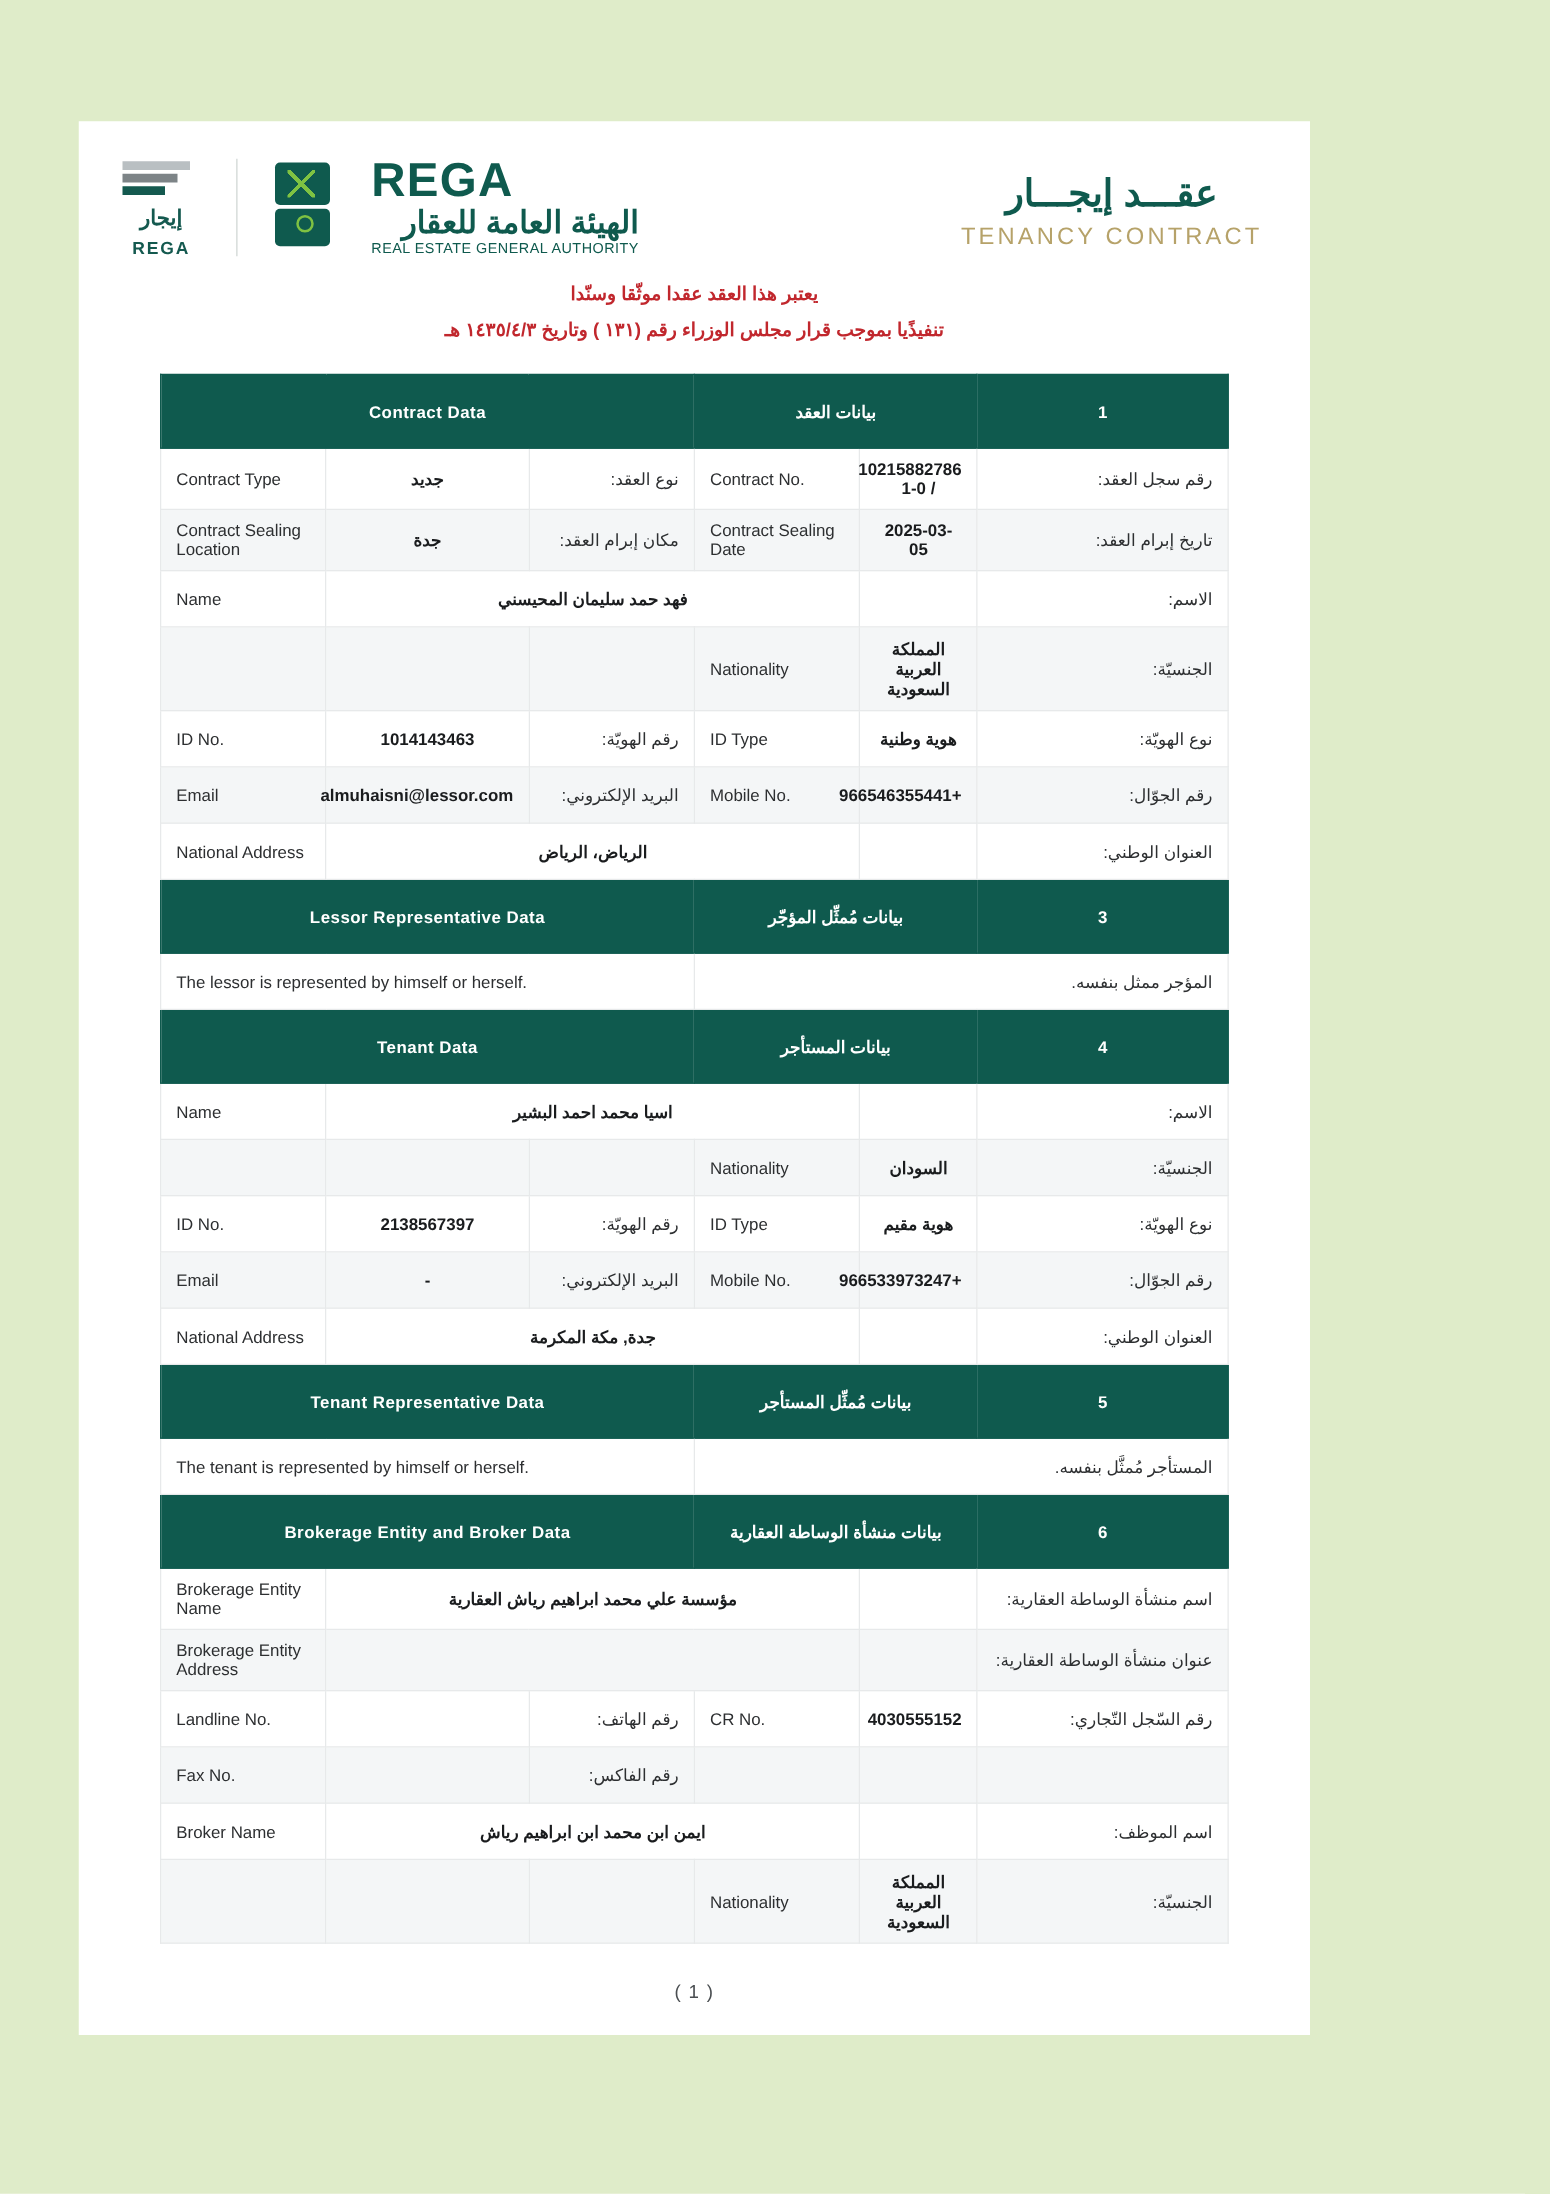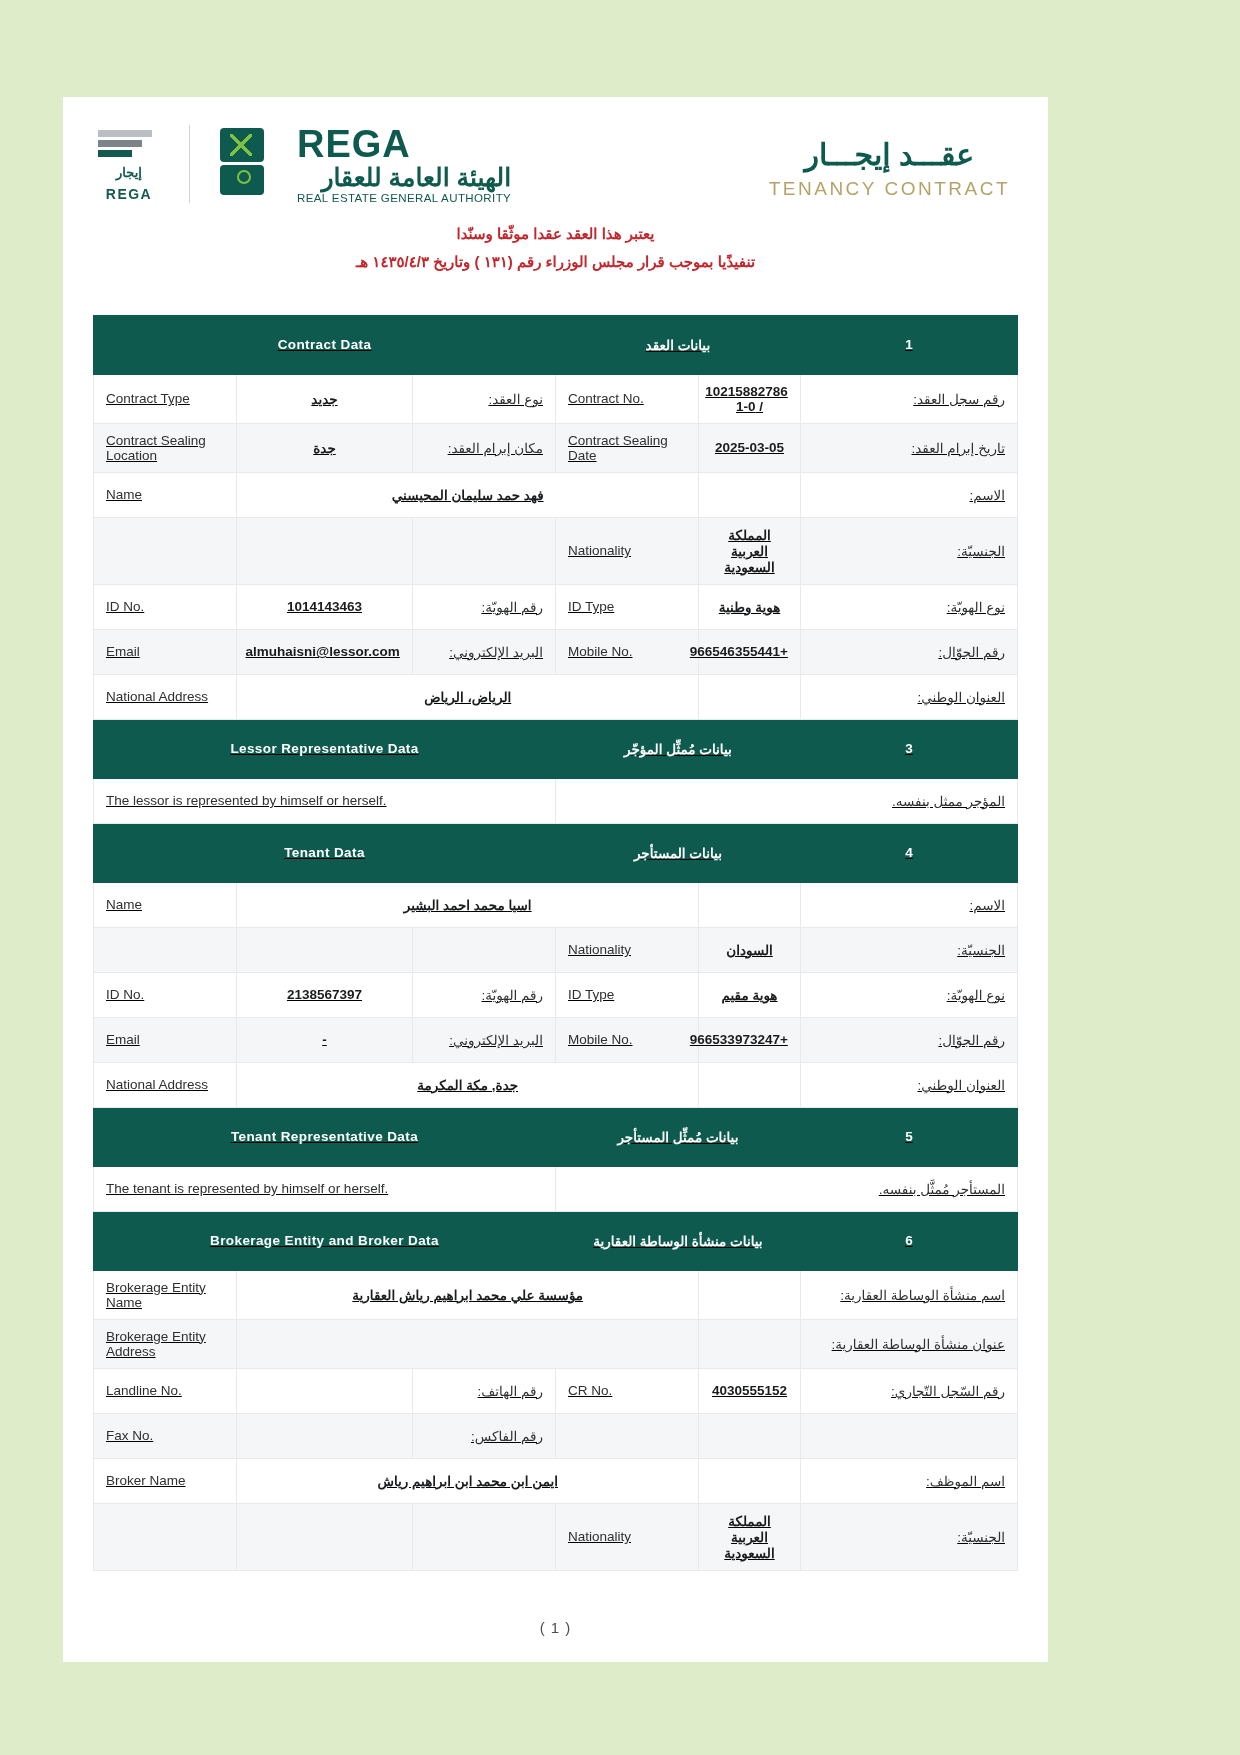--- a/index.html
+++ b/index.html
@@ -52,21 +52,21 @@
   }
   .ejar-bars i {
     display: block;
     height: 7px;
     background: #9aa0a3;
   }
   .ejar-bars i.b1 { width: 54px; background: #b9bfc2; }
   .ejar-bars i.b2 { width: 44px; background: #7d8487; }
   .ejar-bars i.b3 { width: 34px; background: #14594f; }
   .ejar-ar {
-    font-size: 13px;
+    font-size: 17px;
     color: #14594f;
     font-weight: bold;
     direction: rtl;
     font-family: Liberation Serif, serif;
   }
   .ejar-en {
     font-size: 14px;
     letter-spacing: 1.5px;
     color: #14594f;
     font-weight: bold;
@@ -161,25 +161,24 @@
     direction: rtl;
     color: #c1272d;
     font-weight: bold;
     font-size: 15px;
     line-height: 1.9;
     padding: 6px 30px 20px 30px;
   }
 
   
   .tbl {
-    width: 925px;
-    margin: 18px auto;
+    width: 855px;
+    margin: 0 auto;
     border-collapse: collapse;
     table-layout: fixed;
-    text-decoration: underline;
   }
   .tbl td {
     border: 1px solid #e7e9ea;
     padding: 9px 12px;
     font-size: 13.5px;
     vertical-align: middle;
     height: 26px;
   }
   .sec-row td {
     background: #0f5a4e;

